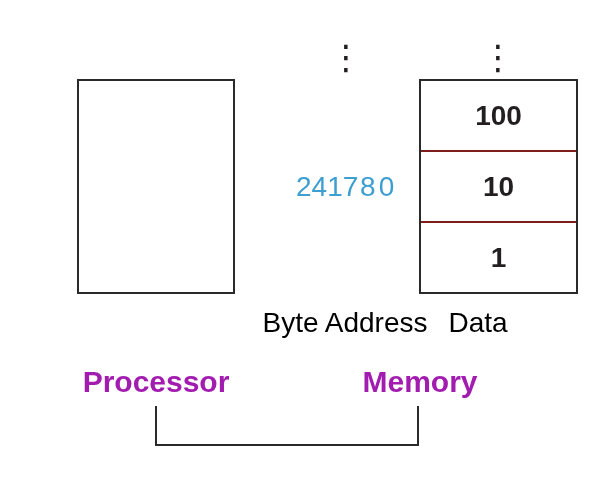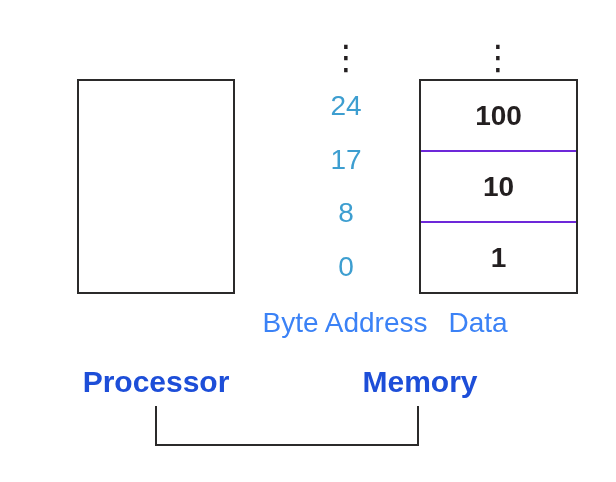--- a/index.html
+++ b/index.html
@@ -24,21 +24,20 @@
     width: 158px; height: 215px;
     border: 2px solid #2b2a2a;
     background: #ffffff;
   }
 
   
   .addr-col {
     left: 296px; top: 79px;
     width: 100px; height: 215px;
     display: flex;
-    flex-direction: column;
   }
   .addr-cell {
     flex: 1;
     display: flex;
     align-items: center;
     justify-content: center;
     font-size: 28px;
     color: #3d9ed0;
   }
 
@@ -53,54 +52,54 @@
     font-weight: bold;
   }
   .mem-row {
     flex: 1;
     display: flex;
     align-items: center;
     justify-content: center;
     font-size: 28px;
     color: #231f20;
   }
-  .mem-row + .mem-row { border-top: 2px solid #6d28d9; }
+  .mem-row + .mem-row { border-top: 2px solid #7f1d1d; }
 
   
   .ellipsis {
     top: 40px;
     width: 40px;
     text-align: center;
     font-size: 34px;
     line-height: 1.0;
     color: #231f20;
     font-family: "DejaVu Sans", sans-serif;
   }
   .ellipsis-addr { left: 326px; }
   .ellipsis-data { left: 478px; }
 
   
   .col-label {
     top: 306px;
     font-size: 28px;
     line-height: 34px;
     text-align: center;
-    color: #3b82f6;
+    color: #000000;
   }
   .byte-address-label { left: 245px; width: 200px; }
   .data-label { left: 428px; width: 100px; }
 
   
   .caption {
     top: 364px;
     font-size: 30px;
     line-height: 36px;
     font-weight: bold;
     text-align: center;
-    color: #1d4ed8;
+    color: #a21caf;
   }
   .processor-label { left: 66px; width: 180px; }
   .memory-label { left: 330px; width: 180px; text-align: center; }
 
   
   .bracket {
     left: 155px; top: 406px;
     width: 264px; height: 40px;
     border: 2px solid #2b2a2a;
     border-top: none;

